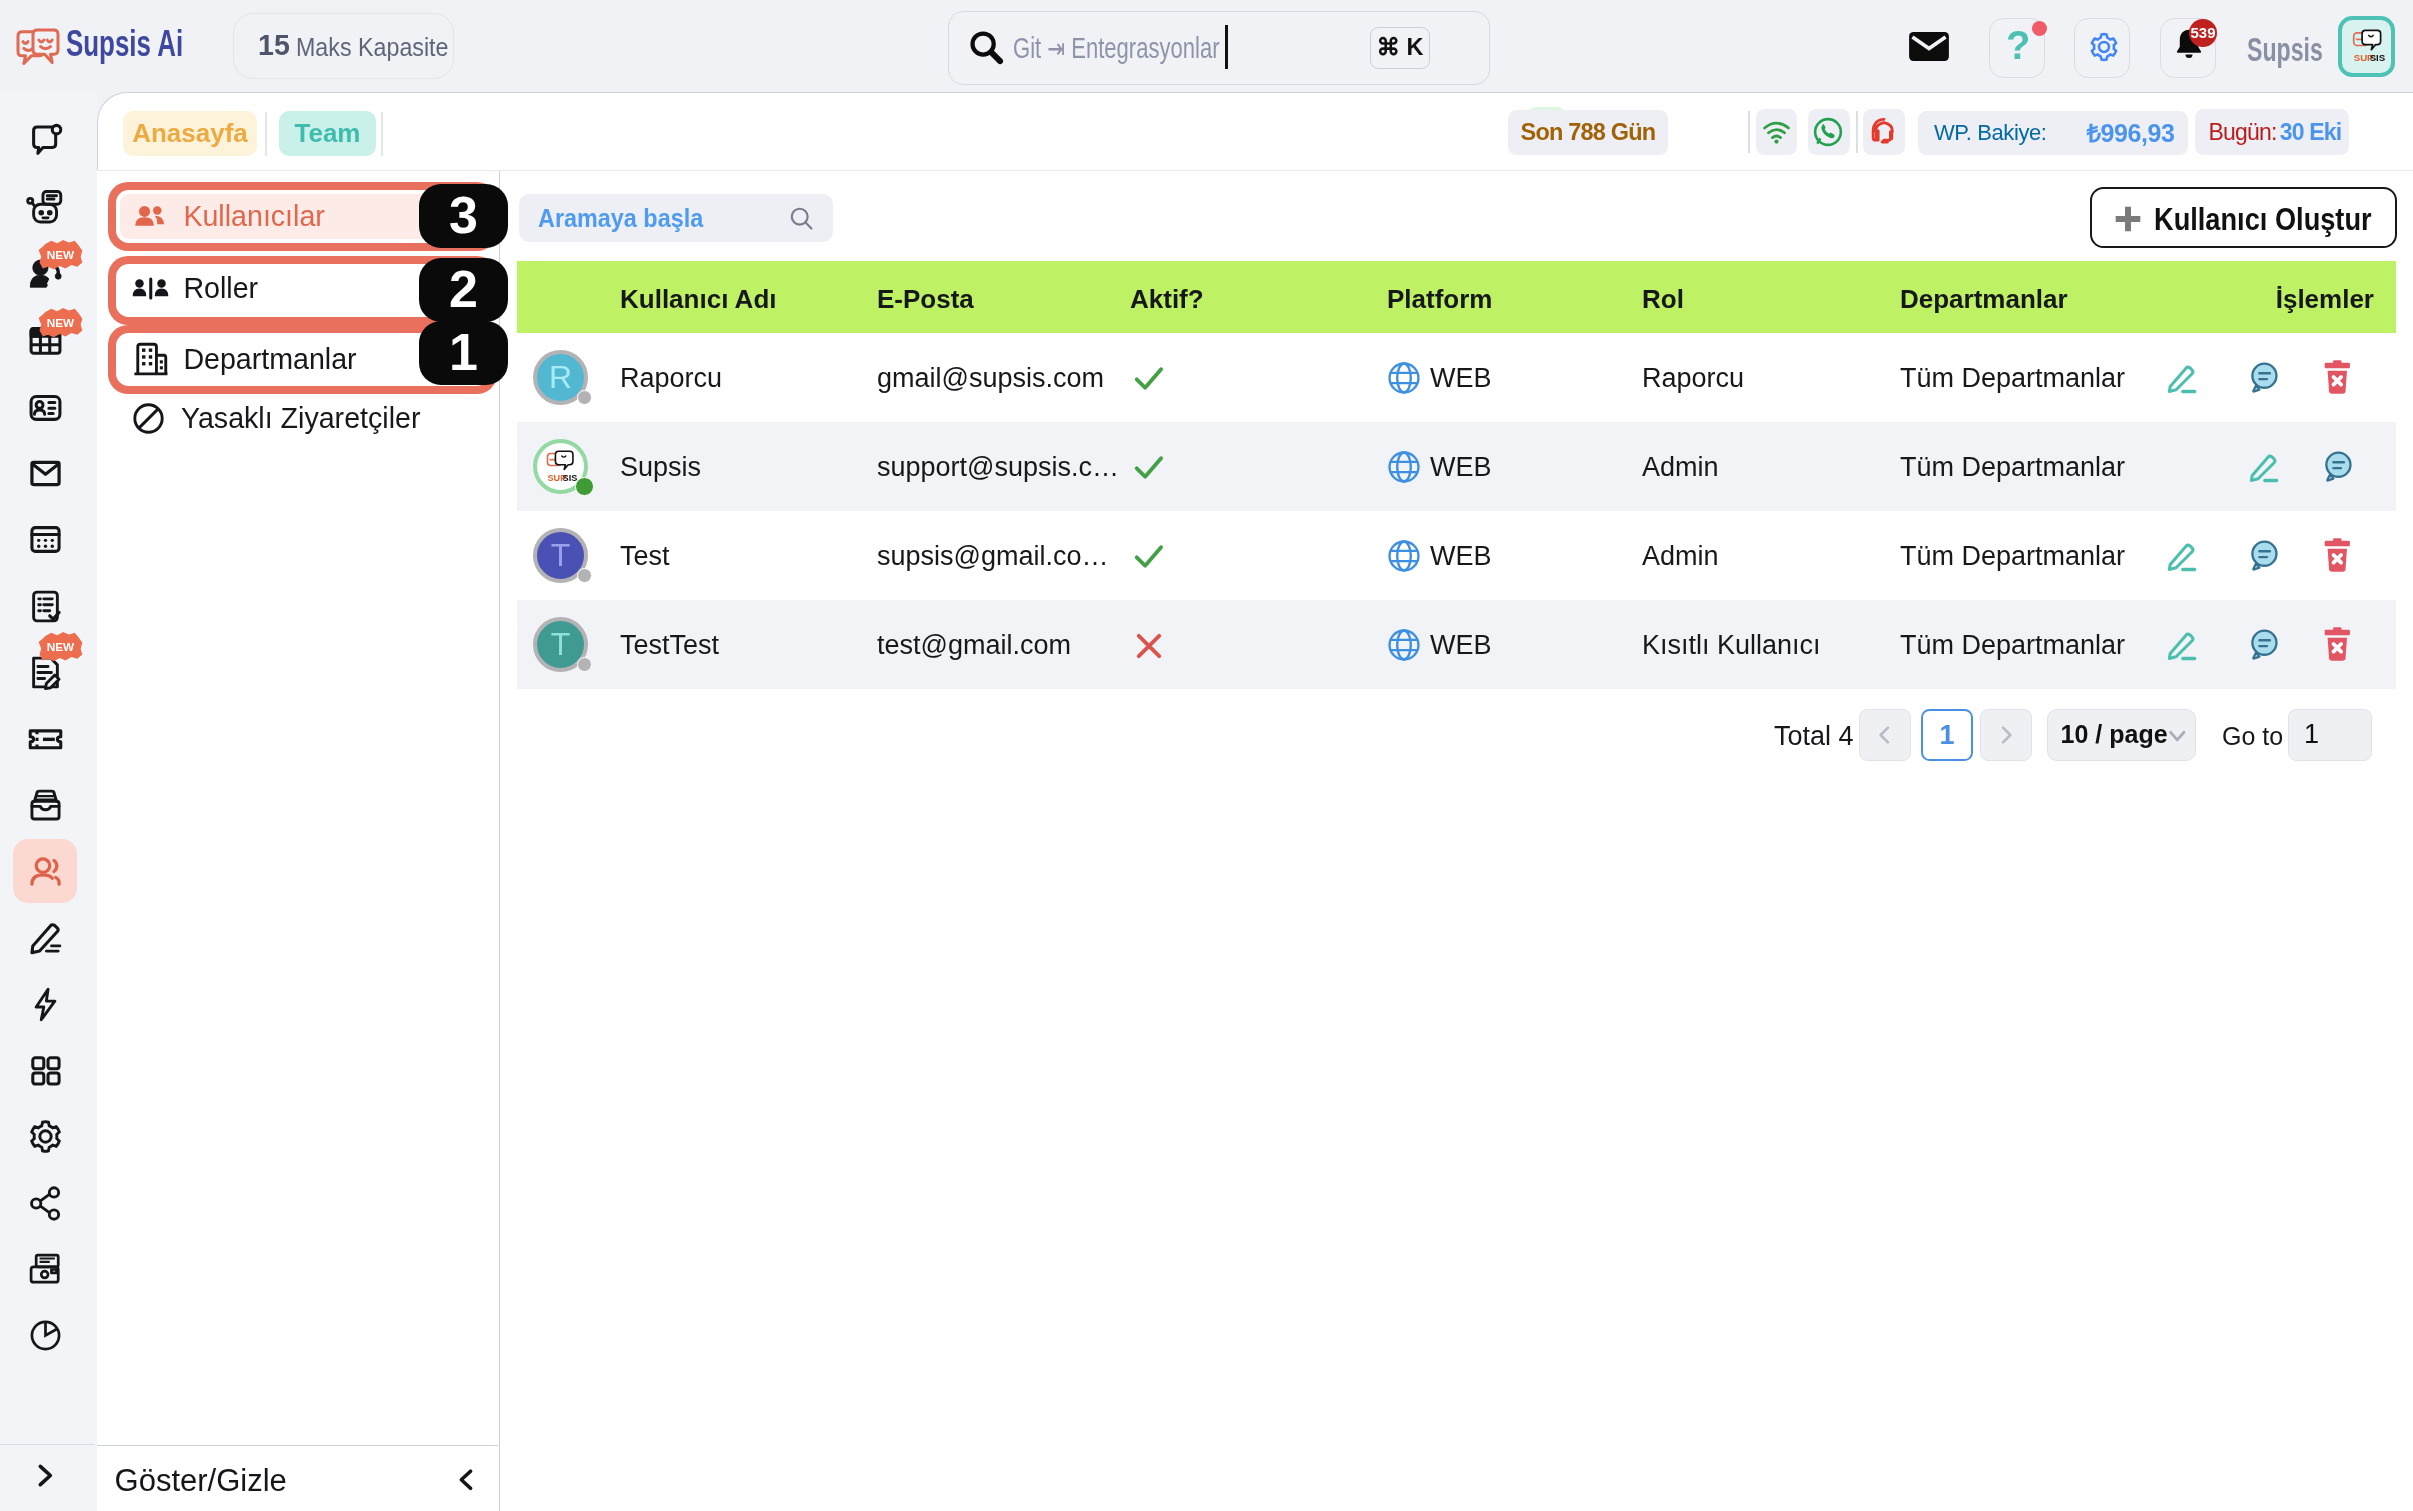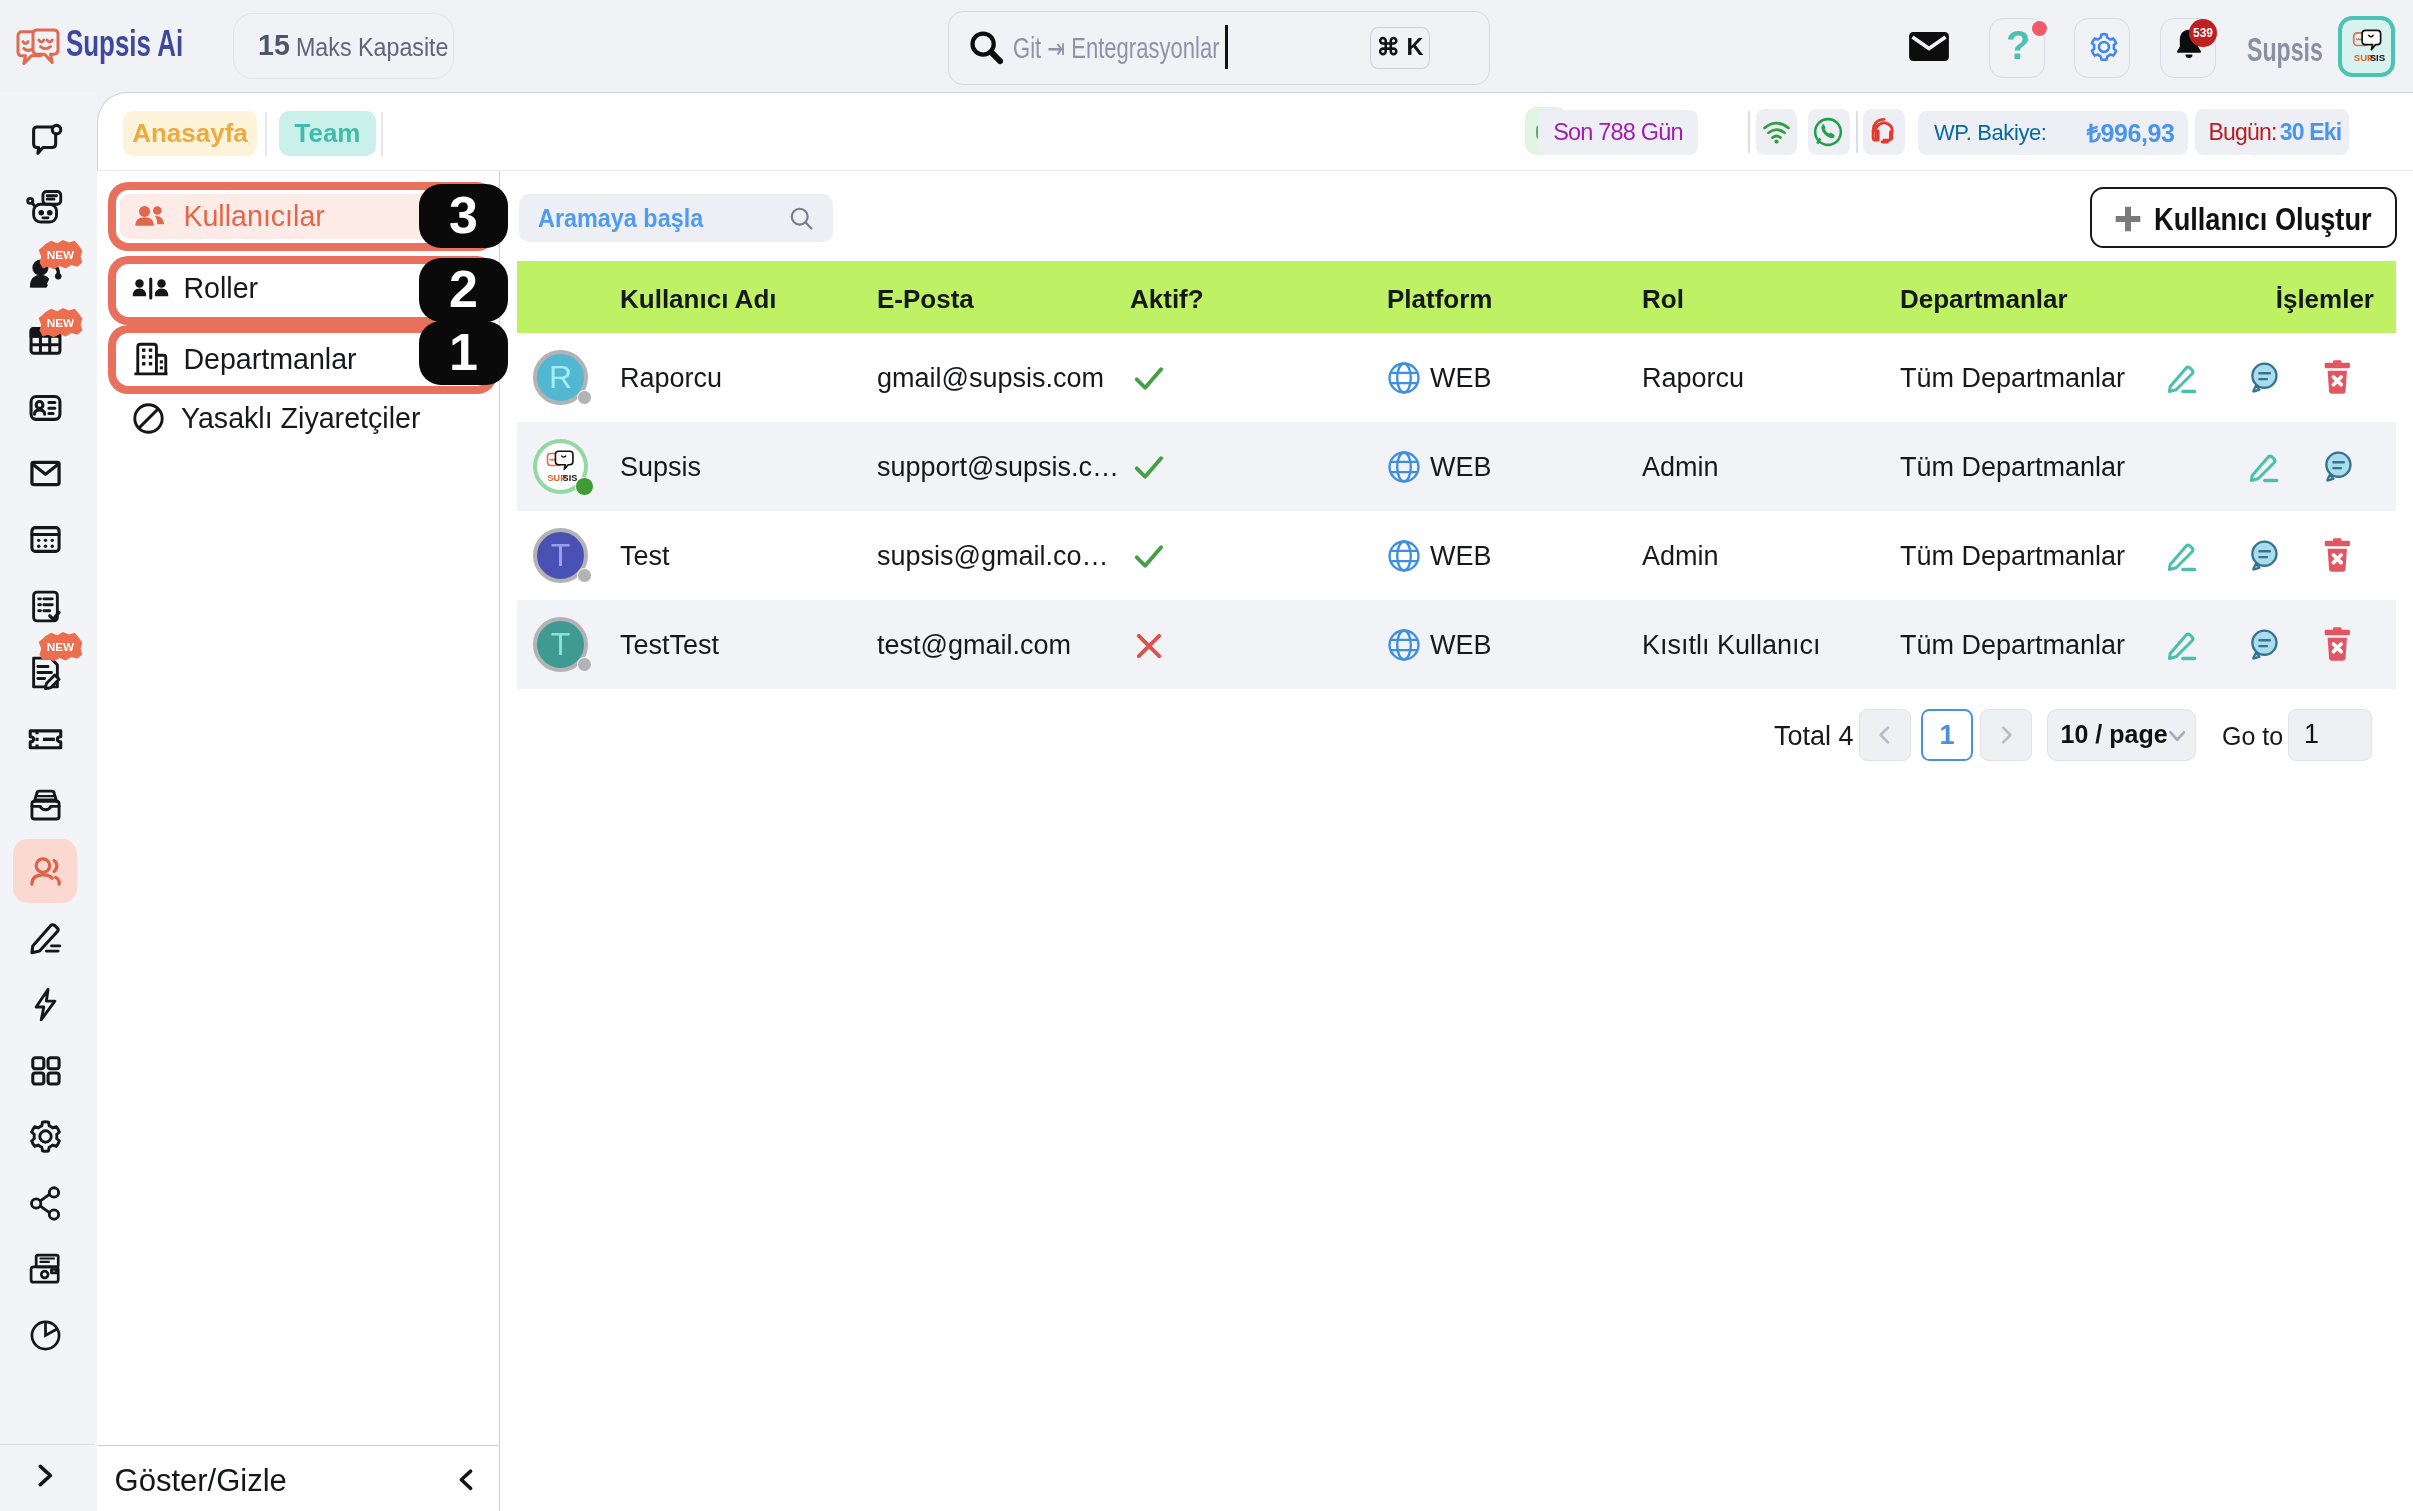--- a/index.html
+++ b/index.html
@@ -90,21 +90,21 @@
   <div class="abs" style="left:2032px;top:21px;width:15px;height:15px;border-radius:50%;background:#ef5b67"></div>
   <div class="abs iconbox" style="left:2074px"></div>
   <svg class="abs" style="left:2087px;top:30px" width="34" height="34" viewBox="0 0 24 24">
     <path fill="none" stroke="#4286f5" stroke-width="1.8" d="M12 8.5 A3.5 3.5 0 1 0 12 15.5 A3.5 3.5 0 1 0 12 8.5 M10.2 3.2 Q12 2.6 13.8 3.2 L14.3 5.4 Q15.5 5.9 16.4 6.7 L18.6 6 Q19.9 7.4 20.5 9.2 L18.9 10.8 Q19.1 12 18.9 13.2 L20.5 14.8 Q19.9 16.6 18.6 18 L16.4 17.3 Q15.5 18.1 14.3 18.6 L13.8 20.8 Q12 21.4 10.2 20.8 L9.7 18.6 Q8.5 18.1 7.6 17.3 L5.4 18 Q4.1 16.6 3.5 14.8 L5.1 13.2 Q4.9 12 5.1 10.8 L3.5 9.2 Q4.1 7.4 5.4 6 L7.6 6.7 Q8.5 5.9 9.7 5.4 Z"></path>
   </svg>
   <div class="abs iconbox" style="left:2160px"></div>
   <svg class="abs" style="left:2172px;top:26px" width="34" height="37" viewBox="0 0 24 25">
     <path fill="#0c0c0c" d="M12 2 C8 2 5.5 5 5.5 9 L5.5 14 L3.5 17.5 Q3.2 18.3 4 18.3 L20 18.3 Q20.8 18.3 20.5 17.5 L18.5 14 L18.5 9 C18.5 5 16 2 12 2 Z"></path>
     <path fill="#0c0c0c" d="M9.5 19.5 a2.5 2.5 0 0 0 5 0 Z"></path>
   </svg>
-  <div class="abs" style="left:2189px;top:19.3px;width:28px;height:28px;border-radius:50%;background:#bf2020;color:#fff;font-size:12px;font-weight:bold;text-align:center;line-height:28px">539</div>
+  <div class="abs" style="left:2189px;top:19.3px;width:28px;height:28px;border-radius:50%;background:#bf2020;color:#fff;font-size:15px;font-weight:bold;text-align:center;line-height:28px">539</div>
   <div class="abs supsisname">Supsis</div>
   <div class="abs avatarbox"></div>
   <svg class="abs" style="left:2351px;top:27px" width="34" height="37" viewBox="0 0 40 44">
     <g fill="none" stroke-linecap="round" stroke-linejoin="round">
       <rect x="3" y="7" width="17" height="15" rx="4" fill="#d8f3ef" stroke="#e06a52" stroke-width="2"></rect>
       <path d="M6 14 q1.5 2.5 3 0 q1.5 2.5 3 0 q1.5 2.5 3 0" stroke="#e06a52" stroke-width="1.6"></path>
       <path d="M17 4 h14 q4 0 4 4 v9 q0 4 -4 4 h-2 l-5 6 l1.5 -6 h-8.5 q-4 0 -4 -4 v-9 q0 -4 4 -4 Z" fill="#fff" stroke="#111" stroke-width="2"></path>
       <path d="M21 10 q2.5 3 5 0" stroke="#111" stroke-width="1.8"></path>
     </g>
     <text x="3" y="41" font-size="11.5" font-weight="bold" fill="#e0622f" font-family="Liberation Sans">SUP</text>
@@ -282,21 +282,21 @@
   <svg class="abs" style="left:1433px;top:22px" width="34" height="35" viewBox="0 0 46 46">
       <g fill="none" stroke="#57a957" stroke-width="3.4" stroke-linecap="round" stroke-linejoin="round">
         <rect x="10" y="14" width="26" height="20" rx="6"></rect>
         <circle cx="19" cy="23" r="1.6" fill="#57a957"></circle>
         <circle cx="27" cy="23" r="1.6" fill="#57a957"></circle>
         <path d="M19 29 h8"></path>
         <path d="M23 14 V8 M23 8 h6 v-4"></path>
         <path d="M20 34 l-2 6 l6 -4"></path>
       </g>
     </svg>
-  <div class="abs chip" style="left:1441px;top:17.6px;width:160px;height:45px;color:#a21caf;font-size:25px;font-weight:normal;text-align:center;line-height:45px;letter-spacing:-0.8px;font-size:23.5px">Son 788 Gün</div>
+  <div class="abs chip" style="left:1411px;top:17.6px;width:160px;height:45px;color:#a16207;font-size:25px;font-weight:bold;text-align:center;line-height:45px;letter-spacing:-0.8px;font-size:23.5px">Son 788 Gün</div>
   <div class="abs" style="left:1651px;top:18.5px;width:1.7px;height:42px;background:#dcdfe7"></div>
   <div class="abs chip" style="left:1659px;top:17px;width:41px;height:46px"></div>
   <svg class="abs" style="left:1665px;top:28px" width="29" height="24" viewBox="0 0 36 30">
       <g fill="none" stroke="#2f9e44" stroke-width="3.4" stroke-linecap="round">
         <path d="M3 10 Q18 -2 33 10"></path>
         <path d="M8 16 Q18 8 28 16"></path>
         <path d="M13 22 Q18 18 23 22"></path>
       </g>
       <circle cx="18" cy="27" r="2.6" fill="#2f9e44"></circle>
     </svg>

